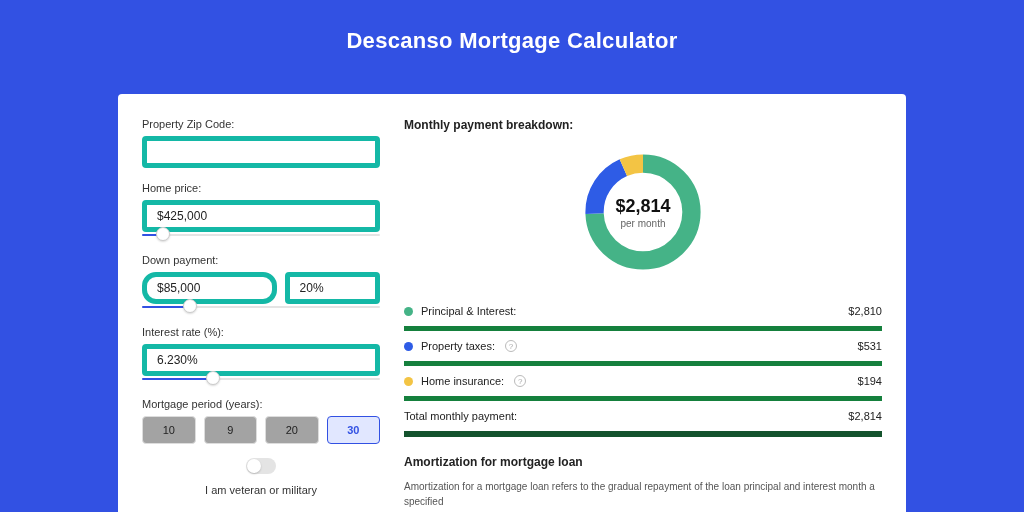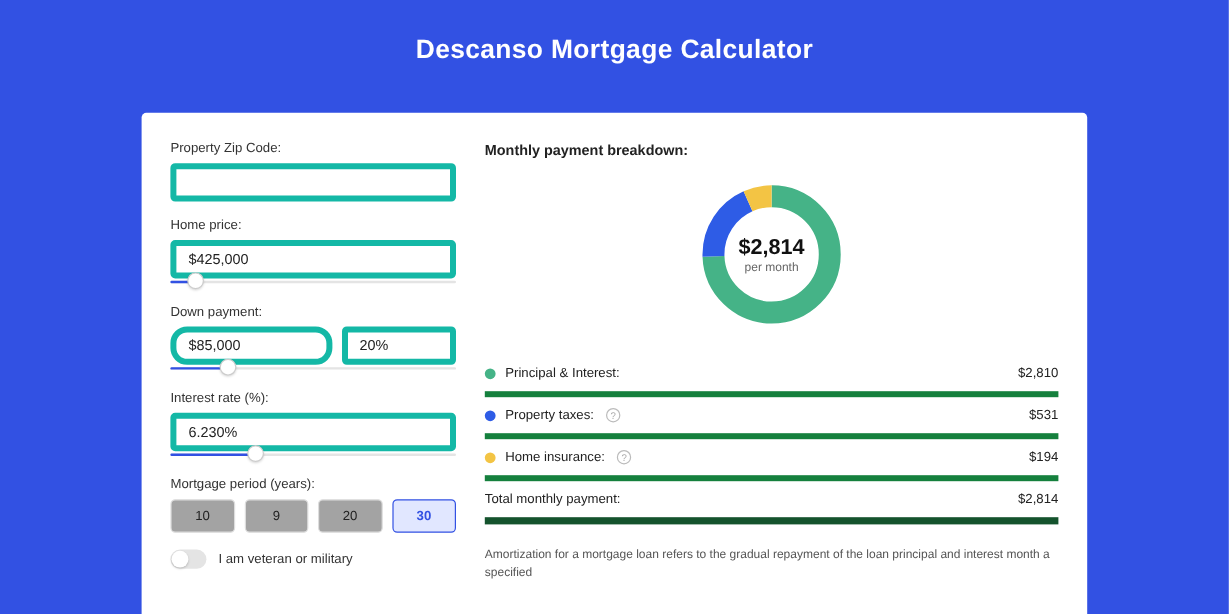--- a/index.html
+++ b/index.html
@@ -76,21 +76,21 @@
     font-size: 11px;
     color: #222;
     cursor: pointer;
   }
   .period-btn.active {
     background: #e1e7ff;
     border-color: #3251e3;
     color: #3251e3;
     font-weight: 600;
   }
-  .toggle-row { display: flex; align-items: center; gap: 10px; margin-top: 4px; }
+  .toggle-row { display: flex; align-items: center; gap: 10px; margin-top: 4px; flex-direction: column; }
   .toggle {
     width: 30px; height: 16px; background: #e4e4e4;
     border-radius: 10px; position: relative; cursor: pointer;
   }
   .toggle-knob {
     position: absolute; top: 1px; left: 1px;
     width: 14px; height: 14px; background: #fff;
     border-radius: 50%; box-shadow: 0 1px 2px rgba(0,0,0,.2);
   }
   .toggle-label { font-size: 11px; color: #333; }
@@ -234,17 +234,18 @@
       </div>
 
     <div class="legend-row total">
       <div class="legend-left">
         <span>Total monthly payment:</span>
       </div>
       <span>$2,814</span>
     </div>
 
     <div class="amort-block">
+      <div class="amort-title">Amortization for mortgage loan</div>
       <div class="amort-text">Amortization for a mortgage loan refers to the gradual repayment of the loan principal and interest month a specified</div>
     </div>
   </div>
 
 </div>
 
 </body></html>

